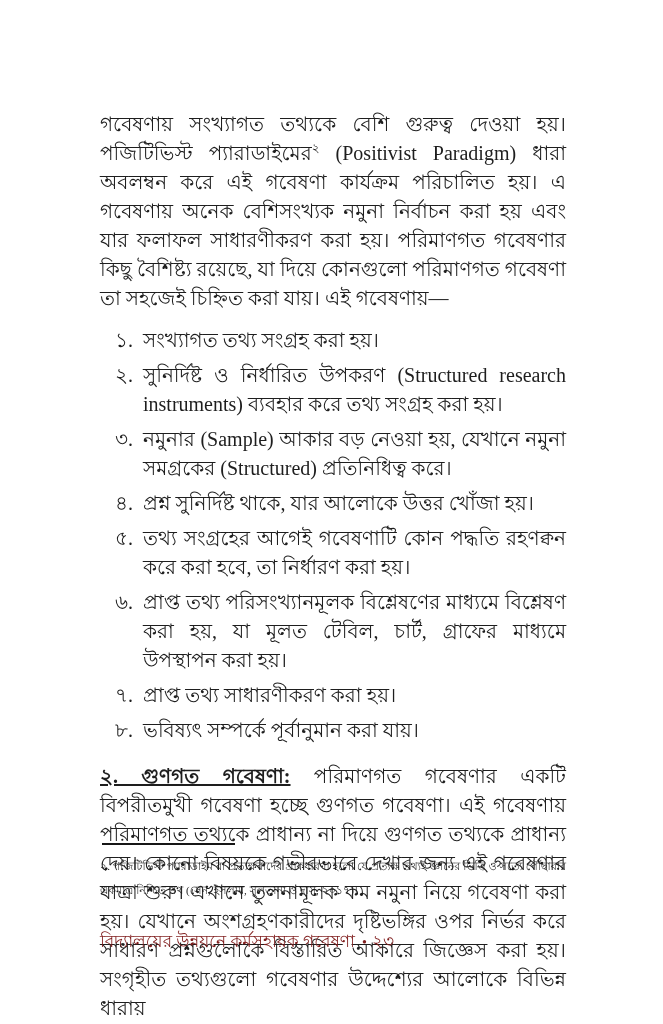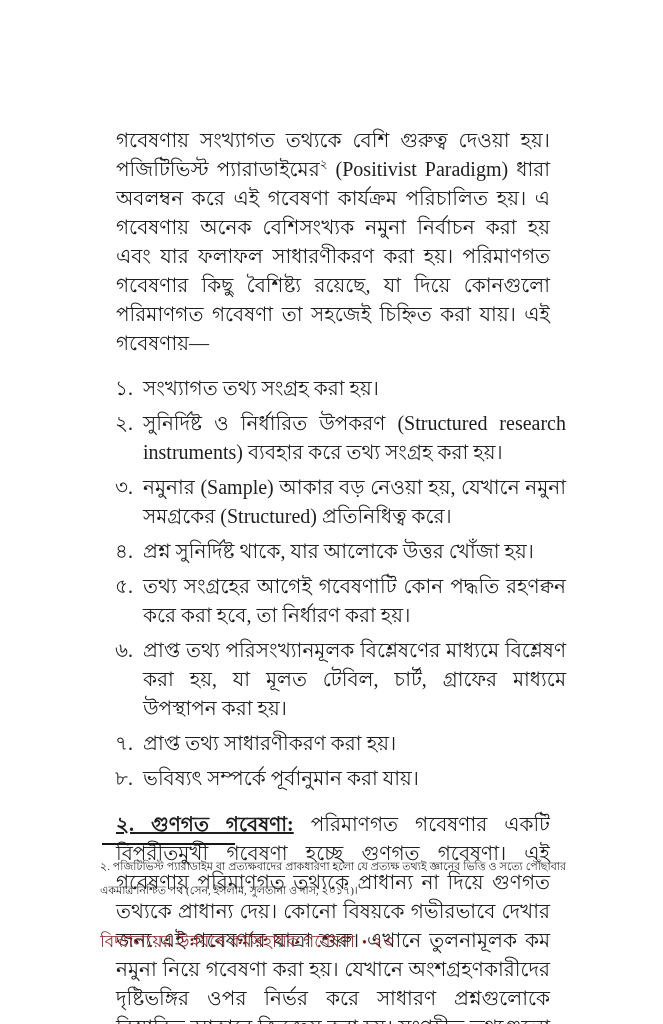--- a/index.html
+++ b/index.html
@@ -16,21 +16,21 @@
   .page-body {
     position: absolute;
     top: 110px;
     left: 100px;
     width: 466px;
   }
   .para {
     font-size: 20px;
     line-height: 29px;
     text-align: justify;
-    margin: 16px;
+    margin: 0;
   }
   .fn-ref {
     font-size: 12px;
     vertical-align: super;
     line-height: 0;
   }
   .feature-list {
     list-style: none;
     margin: 13px 0 0 0;
     padding: 0;

